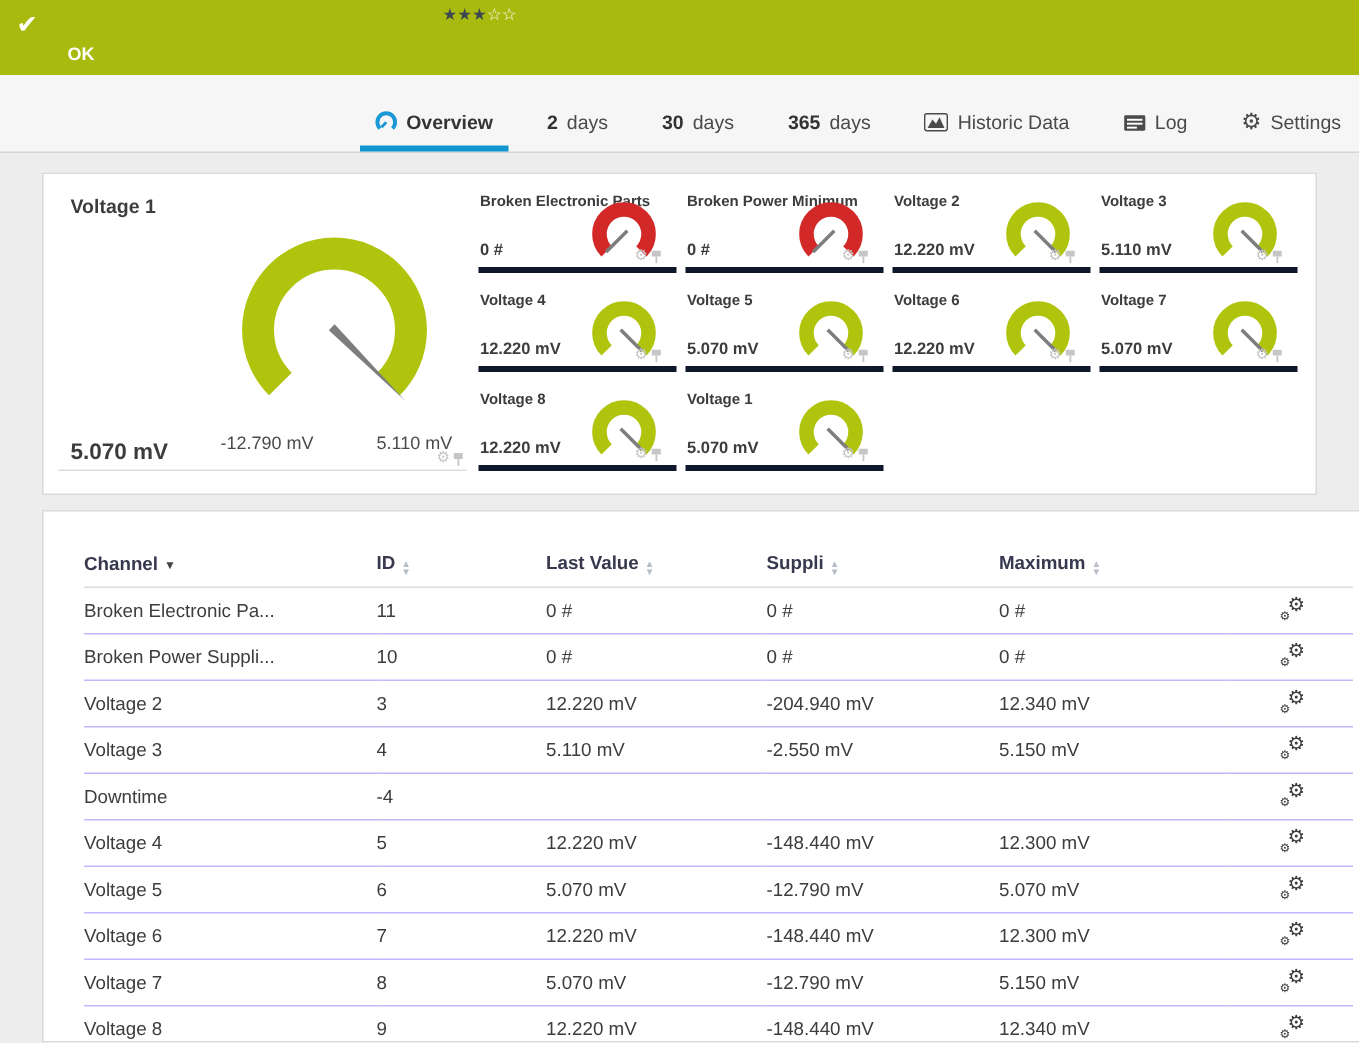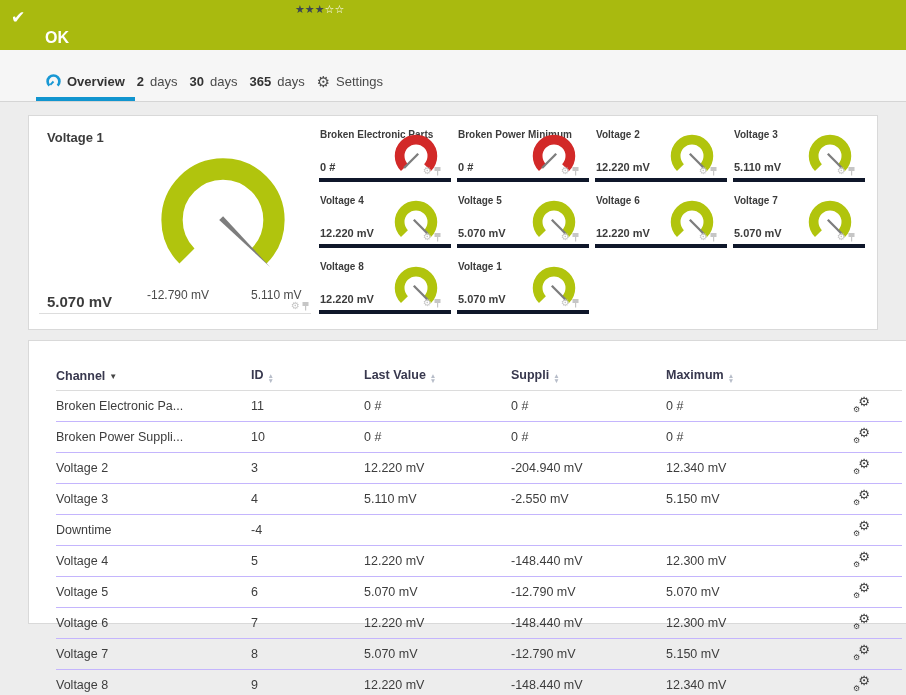--- a/index.html
+++ b/index.html
@@ -9,27 +9,27 @@
 
   
   .sensor-header { position:relative; width:100%; height:50px; color:#fff; }
   .hdr-check { position:absolute; left:11px; top:7px; font-size:17px; font-weight:bold; }
   .hdr-title { position:absolute; left:44px; top:6px; font-size:17px; white-space:nowrap;margin-top:45px; }
   .hdr-title .kind { font-style:italic; margin-right:6px; }
   .hdr-flag { font-size:11px; vertical-align:super; margin-left:3px; }
   .hdr-stars { position:absolute; left:295px; top:3px; font-size:11px; letter-spacing:0px; cursor:pointer; }
   .hdr-stars .full { color:#3d4750; }
   .hdr-stars .empty { color:#ffffff; }
-  .hdr-status { position:absolute; left:45px; top:29px; font-size:16px; font-weight:bold; }
+  .hdr-status { position:absolute; left:45px; top:29px; font-size:12px; font-weight:bold; }
 
   
   .tabbar { position:absolute; left:0; top:50px; width:906px; height:52px;
     background:#f6f6f6; border-bottom:1px solid #d5d5d5;
-    display:flex; justify-content:flex-start; align-items:stretch;
-    padding:12px 6px 0 40px; }
+    display:flex; justify-content:flex-end; align-items:stretch;
+    padding:12px 6px 0 40px;gap:24px; }
   .tab { position:relative; display:flex; align-items:center; gap:6px;
     font-size:13px; color:#4a4a4a; cursor:pointer; padding:0 6px; white-space:nowrap; }
   .tab .tab-num { font-weight:bold; color:#333; }
   .tab.active { color:#333; font-weight:bold; }
   .tab.active::after { content:''; position:absolute; left:-4px; right:-4px; bottom:0;
     height:4px; background:#1195cf; }
   .tab-icon { display:inline-flex; align-items:center; }
   .gear-glyph { font-size:15px; line-height:13px; color:#4a4a4a; font-weight:normal; }
 
   
@@ -47,21 +47,21 @@
   .pin-icon { cursor:pointer; }
 
   .mini-tile { position:absolute; width:132px; height:56px; border-bottom:4px solid #0f172a; cursor:pointer; }
   .mini-label { position:absolute; left:1px; top:3px; font-size:10px; font-weight:bold;
     color:#3c3c3c; white-space:nowrap; }
   .mini-svg { position:absolute; right:12px; top:7px; }
   .mini-value { position:absolute; left:1px; bottom:5px; font-size:11px; font-weight:bold; color:#3c3c3c; }
   .mini-tile .tile-icons { right:10px; bottom:2px; }
 
   
-  .table-panel { position:absolute; left:28px; top:340px; width:878px; height:284px;
+  .table-panel { position:absolute; left:28px; top:340px; width:878px; height:355px;
     background:#fff; border:1px solid #d9d9d9; border-right:none; padding:22px 0 0 27px; }
   table.chan { border-collapse:collapse; table-layout:fixed; width:846px; font-size:12.5px; }
   table.chan th { text-align:left; color:#38384e; font-weight:bold; padding:5px 0 7px 0;
     border-bottom:1px solid #dcdcdc; cursor:pointer; white-space:nowrap; }
   table.chan td { color:#3d3d3d; padding:6px 0; border-bottom:1px solid #c4b5fd; white-space:nowrap; }
   table.chan .r { text-align:left; padding-right:10px; }
   table.chan th.r { padding-right:10px; }
   .sort-desc { color:#444; font-size:8px; margin-left:4px; vertical-align:1px; }
   .sort-both { display:inline-flex; flex-direction:column; font-size:6.5px; line-height:5px;
     color:#b7bdc9; margin-left:4px; vertical-align:1px; }
@@ -100,20 +100,40 @@
         <span class="tab-num">2</span>
         <span class="tab-label">days</span>
       </div>
       <div class="tab">
         <span class="tab-num">30</span>
         <span class="tab-label">days</span>
       </div>
       <div class="tab">
         <span class="tab-num">365</span>
         <span class="tab-label">days</span>
+      </div>
+      <div class="tab">
+        <span class="tab-icon">
+          <svg width="16" height="13" viewBox="0 0 17 13">
+            <rect x="0.5" y="0.5" width="16" height="12" rx="1.5" fill="none" stroke="#4a4a4a"></rect>
+            <path d="M2.5 10.5 L6 4.5 L8.5 7.5 L11 3 L14.5 10.5 Z" fill="#4a4a4a"></path>
+          </svg>
+        </span>
+        <span class="tab-label">Historic Data</span>
+      </div>
+      <div class="tab">
+        <span class="tab-icon">
+          <svg width="15" height="12" viewBox="0 0 16 12">
+            <rect x="0.5" y="0.5" width="15" height="11" rx="1" fill="#4a4a4a"></rect>
+            <rect x="2.5" y="3" width="11" height="1.4" fill="#fff"></rect>
+            <rect x="2.5" y="5.8" width="11" height="1.4" fill="#fff"></rect>
+            <rect x="2.5" y="8.6" width="7" height="1.4" fill="#fff"></rect>
+          </svg>
+        </span>
+        <span class="tab-label">Log</span>
       </div>
       <div class="tab">
         <span class="tab-icon">
           <span class="gear-glyph">⚙</span>
         </span>
         <span class="tab-label">Settings</span>
       </div>
     </div>
 
   <div class="gauge-panel">

